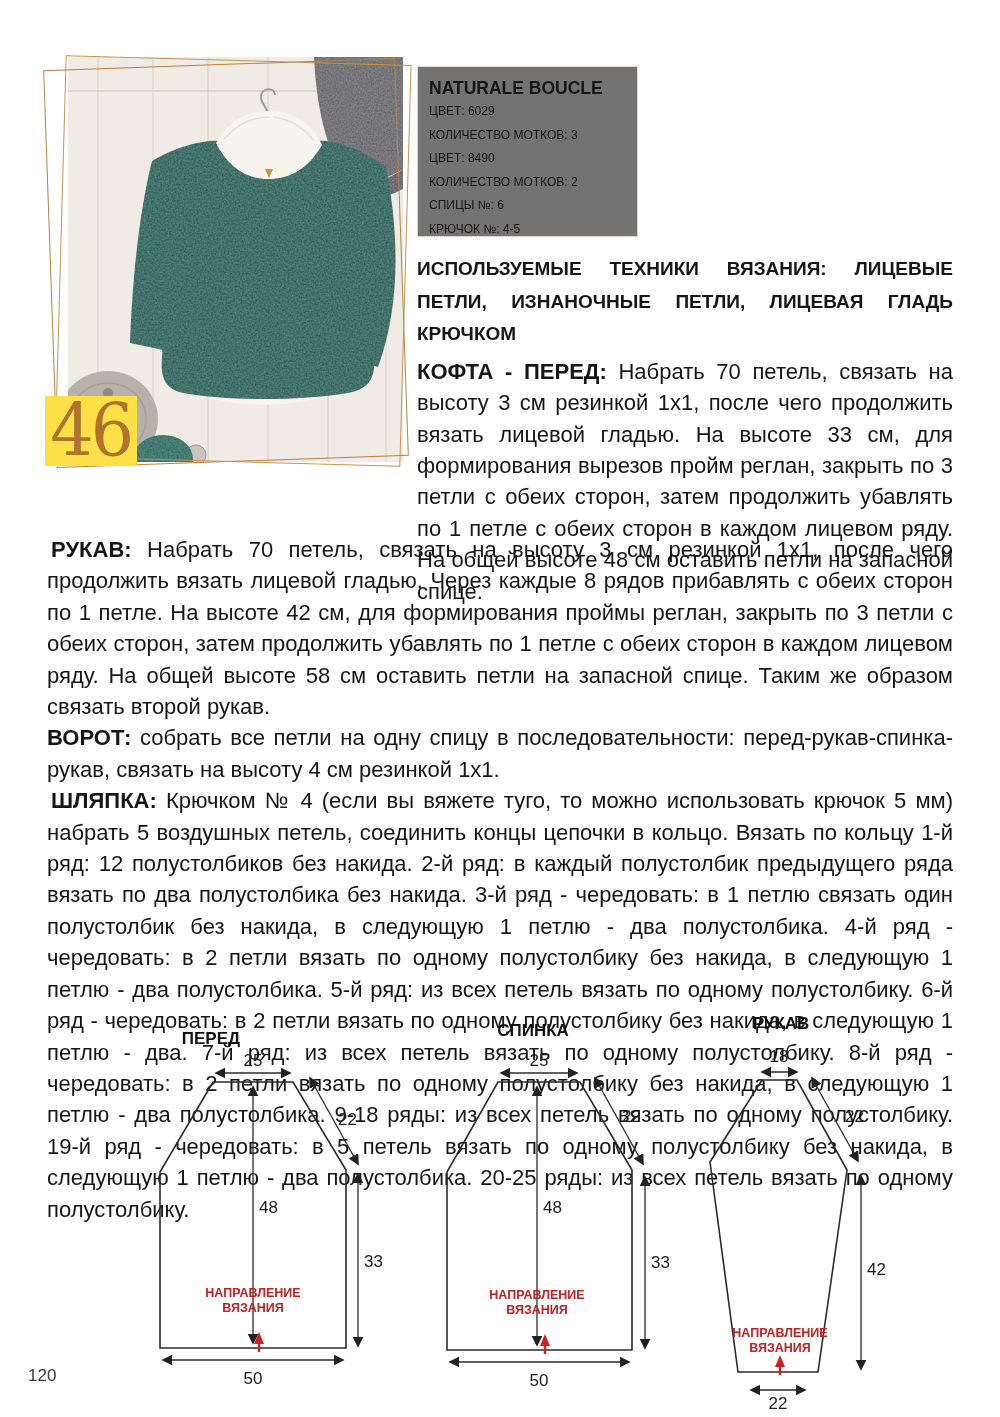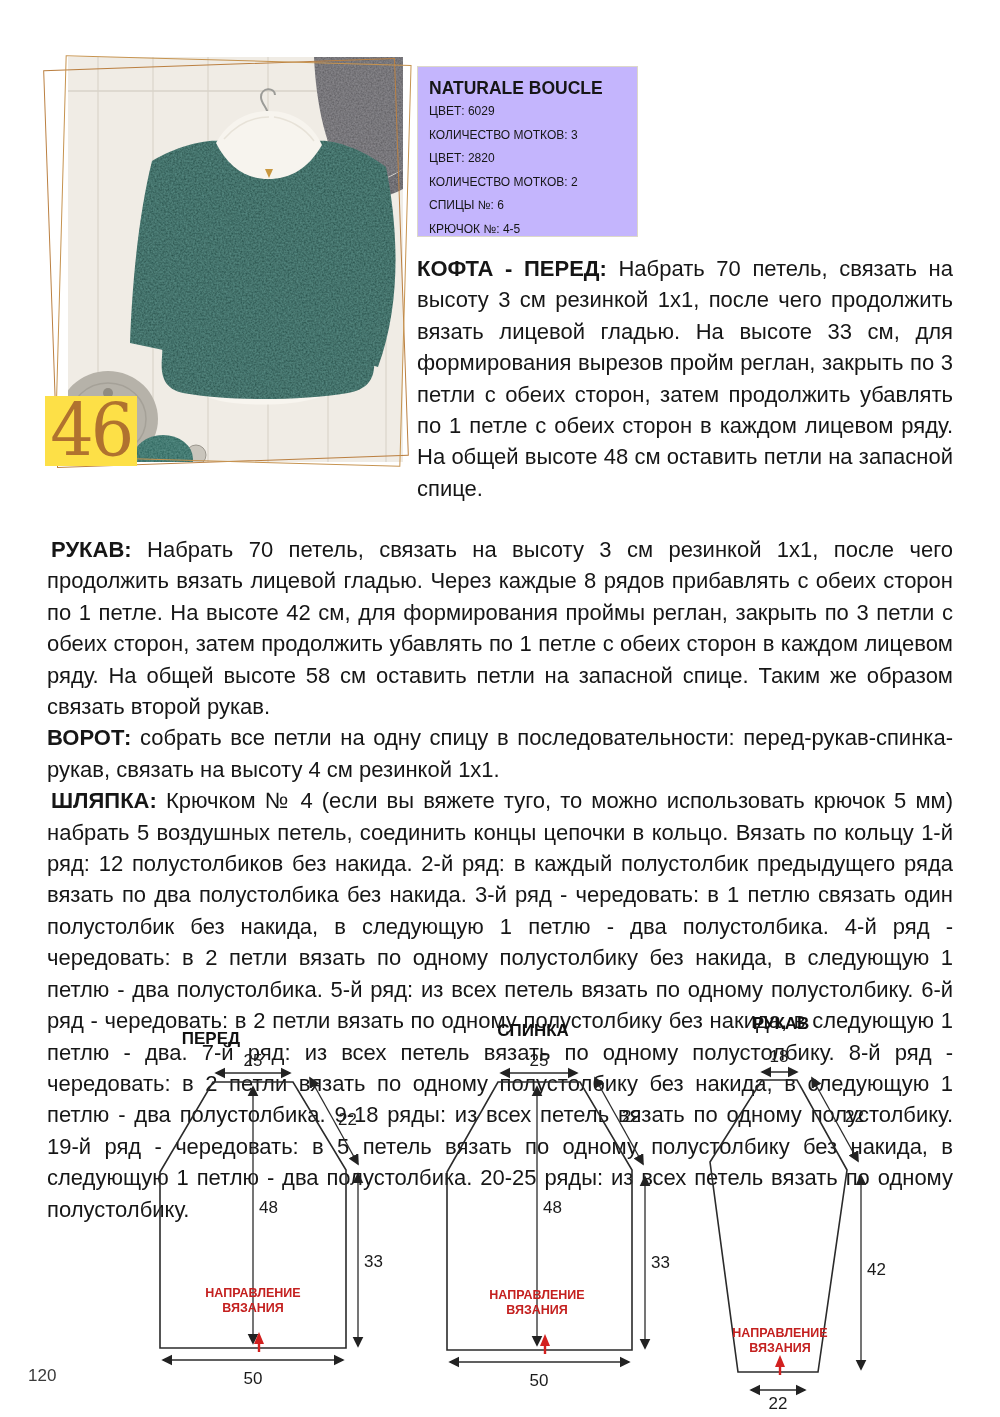--- a/index.html
+++ b/index.html
@@ -10,21 +10,21 @@
   .photo-wrap{position:absolute;left:68px;top:57px;width:335px;height:405px;}
   .frame{position:absolute;pointer-events:none;border:1.6px solid #bb8042;}
   .frame-a{left:50px;top:64px;width:350px;height:396px;transform:rotate(-2deg);}
   .frame-b{left:60px;top:60px;width:344px;height:400px;transform:rotate(1.6deg);border-color:#c6934f;}
   .issue-card{position:absolute;left:45px;top:396px;width:92px;height:70px;background:#fde047;
               display:flex;align-items:center;justify-content:center;z-index:3;}
   .issue-num{font-family:"DejaVu Serif",serif;font-size:72px;line-height:60px;color:#b0722f;
              letter-spacing:-3px;transform:scaleX(.95);}
 
   
-  .info-box{position:absolute;left:417px;top:66px;width:221px;height:171px;background:#c4b5fd;
+  .info-box{position:absolute;left:417px;top:66px;width:221px;height:171px;background:#737373;
             border:1px solid #ddd8c9;box-sizing:border-box;padding:9px 11px;}
   .info-title{font-size:17.5px;font-weight:bold;line-height:24px;white-space:nowrap;}
   .info-line{font-size:12px;line-height:23.6px;white-space:nowrap;}
 
   
   .col-right{position:absolute;left:417px;top:253px;width:536px;}
   .col-full{position:absolute;left:47px;top:534px;width:906px;}
   p.body{font-size:22px;line-height:31.4px;text-align:justify;margin:0;}
   p.tech{font-size:19px;font-weight:bold;line-height:32.6px;text-align:justify;margin:0 0 5px 0;}
   p.left{text-align:left;}
@@ -107,27 +107,28 @@
   <div class="frame frame-a"></div>
   <div class="frame frame-b"></div>
   <div class="issue-card">
     <span class="issue-num">46</span>
   </div>
 
   <div class="info-box">
     <div class="info-title">NATURALE BOUCLE</div>
     <div class="info-line">ЦВЕТ: 6029</div>
     <div class="info-line">КОЛИЧЕСТВО МОТКОВ: 3</div>
-    <div class="info-line">ЦВЕТ: 2820</div>
+    <div class="info-line">ЦВЕТ: 8490</div>
     <div class="info-line">КОЛИЧЕСТВО МОТКОВ: 2</div>
     <div class="info-line">СПИЦЫ №: 6</div>
     <div class="info-line">КРЮЧОК №: 4-5</div>
   </div>
 
   <div class="col-right">
+    <p class="tech">ИСПОЛЬЗУЕМЫЕ ТЕХНИКИ ВЯЗАНИЯ: ЛИЦЕВЫЕ ПЕТЛИ, ИЗНАНОЧНЫЕ ПЕТЛИ, ЛИЦЕВАЯ ГЛАДЬ КРЮЧКОМ</p>
     <p class="body"><b>КОФТА - ПЕРЕД:</b> <span>Набрать 70 петель, связать на высоту 3 см резинкой 1х1, после чего продолжить вязать лицевой гладью. На высоте 33 см, для формирования вырезов пройм реглан, закрыть по 3 петли с обеих сторон, затем продолжить убавлять по 1 петле с обеих сторон в каждом лицевом ряду. На общей высоте 48 см оставить петли на запасной спице.</span></p>
   </div>
 
   <div class="col-full">
     <p class="body indent"><b>РУКАВ:</b> <span>Набрать 70 петель, связать на высоту 3 см резинкой 1х1, после чего продолжить вязать лицевой гладью. Через каждые 8 рядов прибавлять с обеих сторон по 1 петле. На высоте 42 см, для формирования проймы реглан, закрыть по 3 петли с обеих сторон, затем продолжить убавлять по 1 петле с обеих сторон в каждом лицевом ряду. На общей высоте 58 см оставить петли на запасной спице. Таким же образом связать второй рукав.</span></p>
     <p class="body"><b>ВОРОТ:</b> <span>собрать все петли на одну спицу в последовательности: перед-рукав-спинка-рукав, связать на высоту 4 см резинкой 1х1.</span></p>
     <p class="body indent"><b>ШЛЯПКА:</b> <span>Крючком № 4 (если вы вяжете туго, то можно использовать крючок 5 мм) набрать 5 воздушных петель, соединить концы цепочки в кольцо. Вязать по кольцу 1-й ряд: 12 полустолбиков без накида. 2-й ряд: в каждый полустолбик предыдущего ряда вязать по два полустолбика без накида. 3-й ряд - чередовать: в 1 петлю связать один полустолбик без накида, в следующую 1 петлю - два полустолбика. 4-й ряд - чередовать: в 2 петли вязать по одному полустолбику без накида, в следующую 1 петлю - два полустолбика. 5-й ряд: из всех петель вязать по одному полустолбику. 6-й ряд - чередовать: в 2 петли вязать по одному полустолбику без накида, в следующую 1 петлю - два. 7-й ряд: из всех петель вязать по одному полустолбику. 8-й ряд - чередовать: в 2 петли вязать по одному полустолбику без накида, в следующую 1 петлю - два полустолбика. 9-18 ряды: из всех петель вязать по одному полустолбику. 19-й ряд - чередовать: в 5 петель вязать по одному полустолбику без накида, в следующую 1 петлю - два полустолбика. 20-25 ряды: из всех петель вязать по одному полустолбику.</span></p>
   </div>
 
   <svg class="diagrams" width="1000" height="407" viewBox="0 0 1000 407">

